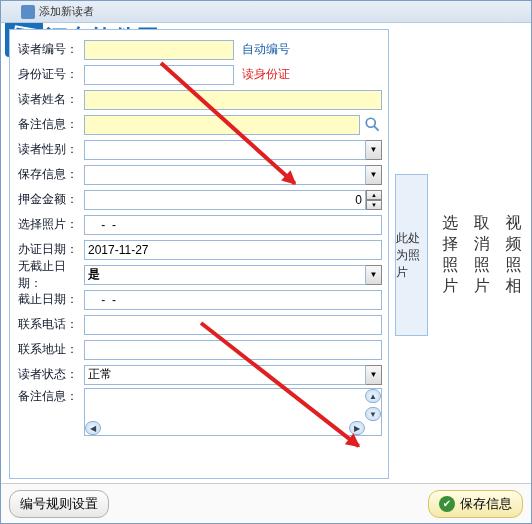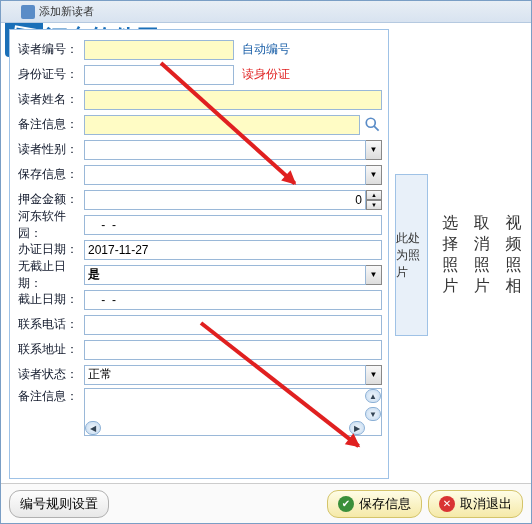--- a/index.html
+++ b/index.html
@@ -134,21 +134,21 @@
         <div class="num-wrap">
           <input class="fld" value="0" style="">
           <div class="spin">
             <div class="spin-btn">▲</div>
             <div class="spin-btn">▼</div>
           </div>
         </div>
       </div>
 
       <div class="row">
-        <span class="lbl">河东软件园：</span>
+        <span class="lbl">选择照片：</span>
         <input class="fld" value="    -  -" style="">
       </div>
 
       <div class="row">
         <span class="lbl">办证日期：</span>
         <input class="fld" value="2017-11-27" style="">
       </div>
 
       <div class="row">
         <span class="lbl">无截止日期：</span>
@@ -211,18 +211,14 @@
 
   <div class="footer">
     <button class="foot-btn">
       <span>编号规则设置</span>
     </button>
     <div class="spacer"></div>
     <button class="foot-btn primary">
       <span class="ico save"></span>
       <span>保存信息</span>
     </button>
-    <button class="foot-btn primary">
-      <span class="ico cancel"></span>
-      <span>取消退出</span>
-    </button>
   </div>
 </div>
 
 </body></html>

